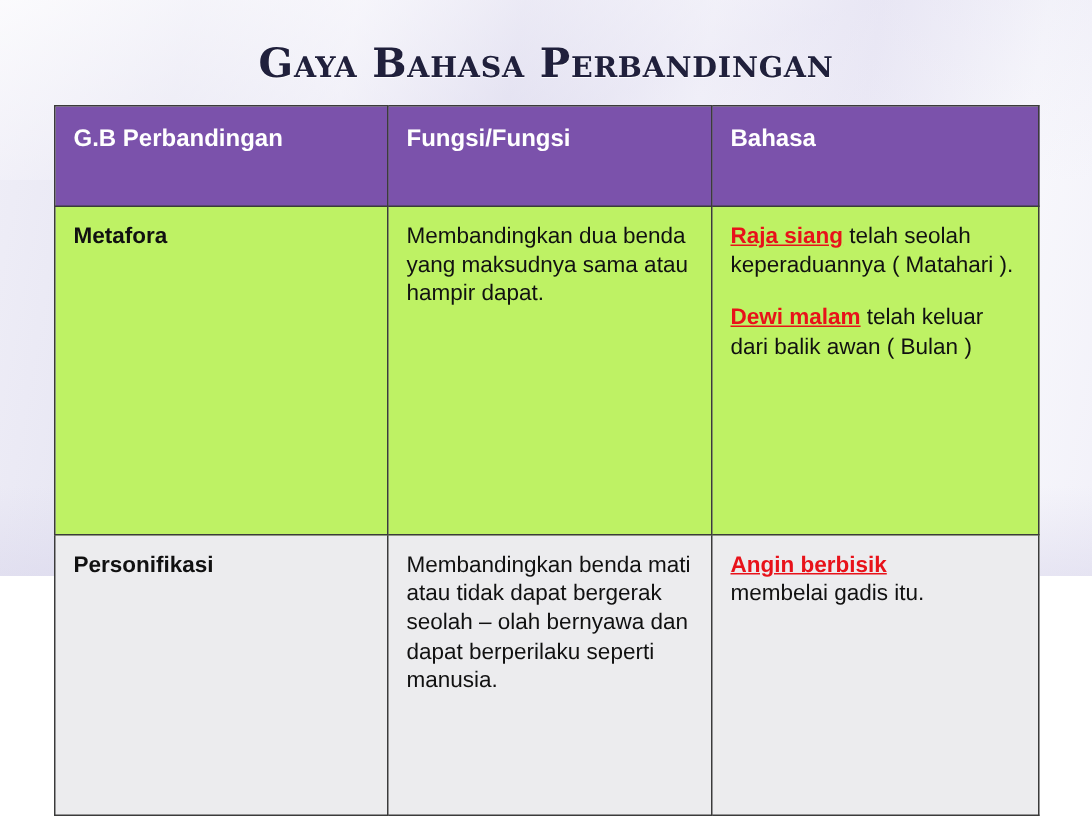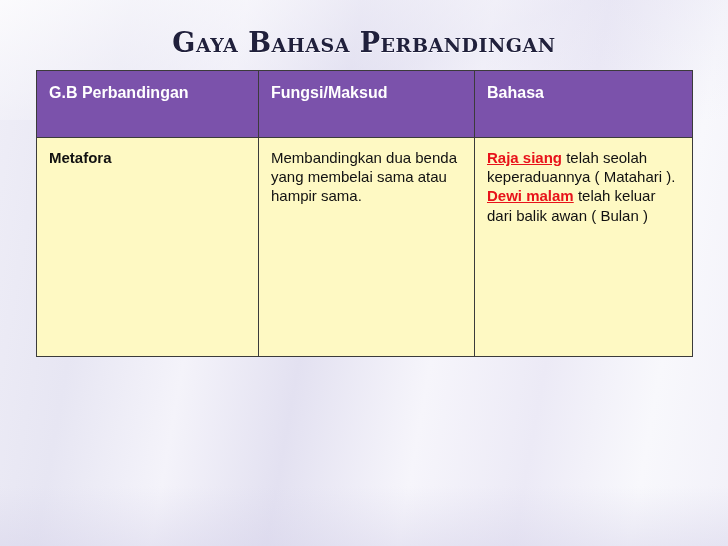--- a/index.html
+++ b/index.html
@@ -9,21 +9,21 @@
   body {
     width: 728px;
     height: 546px;
     font-family: "Liberation Sans", sans-serif;
     background: #ffffff;
     overflow: hidden;
   }
   .slide {
     position: relative;
     width: 728px;
-    height: 546px;
+    height: 384px;
     background:
       linear-gradient(100deg, #efeef7 0%, #e7e6f3 16%, #f4f3fa 30%, #e3e1f1 44%, #f6f5fb 60%, #eceaf6 74%, #f8f8fc 88%, #f2f1f9 100%),
       #f2f1f9;
     box-sizing: border-box;
   }
   .slide::before {
     content: "";
     position: absolute;
     top: 0; left: 0; right: 0;
     height: 120px;
@@ -85,65 +85,75 @@
   }
   col.c1 { width: 222px; }
   col.c2 { width: 216px; }
   col.c3 { width: 218px; }
 
   td.term {
     font-weight: bold;
     color: #111111;
     font-size: 15px;
   }
-  tr.row-metafora td { background: #fef9c3; height: 196px; }
+  tr.row-metafora td { background: #bef264; height: 196px; }
   tr.row-personifikasi td { background: #ececee; height: 164px; }
 
   td.desc { color: #111111; }
   td.example { color: #111111; }
 
   .hl {
     color: #e8121a;
     font-weight: bold;
     text-decoration: underline;
   }
   .ex-para { margin: 0; }
-  .ex-para + .ex-para { }
+  .ex-para + .ex-para { margin-top: 16px; }
 </style>
 </head>
 <body>
 
 <div class="slide">
 
   <h1 class="title">Gaya Bahasa Perbandingan</h1>
 
   <div class="table-wrap">
     <table class="gb">
       <colgroup>
         <col class="c1">
         <col class="c2">
         <col class="c3">
       </colgroup>
       <thead>
         <tr>
           <th>G.B Perbandingan</th>
-          <th>Fungsi/Maksud</th>
+          <th>Fungsi/Fungsi</th>
           <th>Bahasa</th>
         </tr>
       </thead>
       <tbody>
         <tr class="row-metafora">
           <td class="term">Metafora</td>
-          <td class="desc">Membandingkan dua benda yang membelai sama atau hampir sama.</td>
+          <td class="desc">Membandingkan dua benda yang maksudnya sama atau hampir dapat.</td>
           <td class="example">
             <p class="ex-para">
               <span class="hl">Raja siang</span><span> telah seolah keperaduannya ( Matahari ).</span>
             </p>
             <p class="ex-para">
               <span class="hl">Dewi malam</span><span> telah keluar dari balik awan ( Bulan )</span>
+            </p>
+          </td>
+        </tr>
+        <tr class="row-personifikasi">
+          <td class="term">Personifikasi</td>
+          <td class="desc">Membandingkan benda mati atau tidak dapat bergerak seolah – olah bernyawa dan dapat berperilaku seperti manusia.</td>
+          <td class="example">
+            <p class="ex-para">
+              <span class="hl">Angin berbisik</span><br>
+              <span> membelai gadis itu.</span>
             </p>
           </td>
         </tr>
       </tbody>
     </table>
   </div>
 
 </div>
 
 </body></html>

